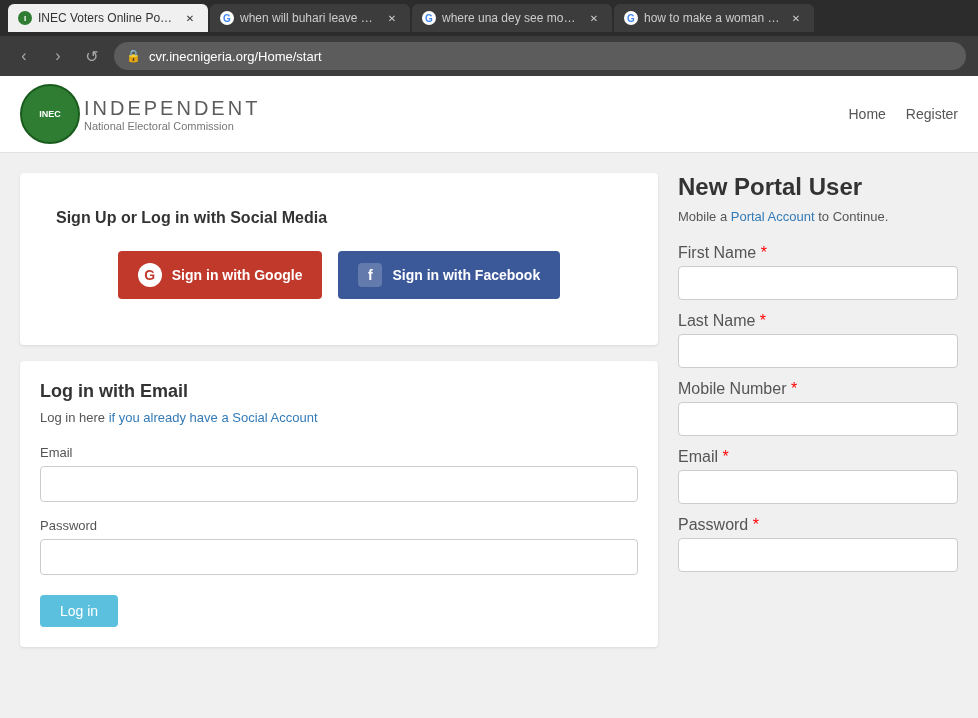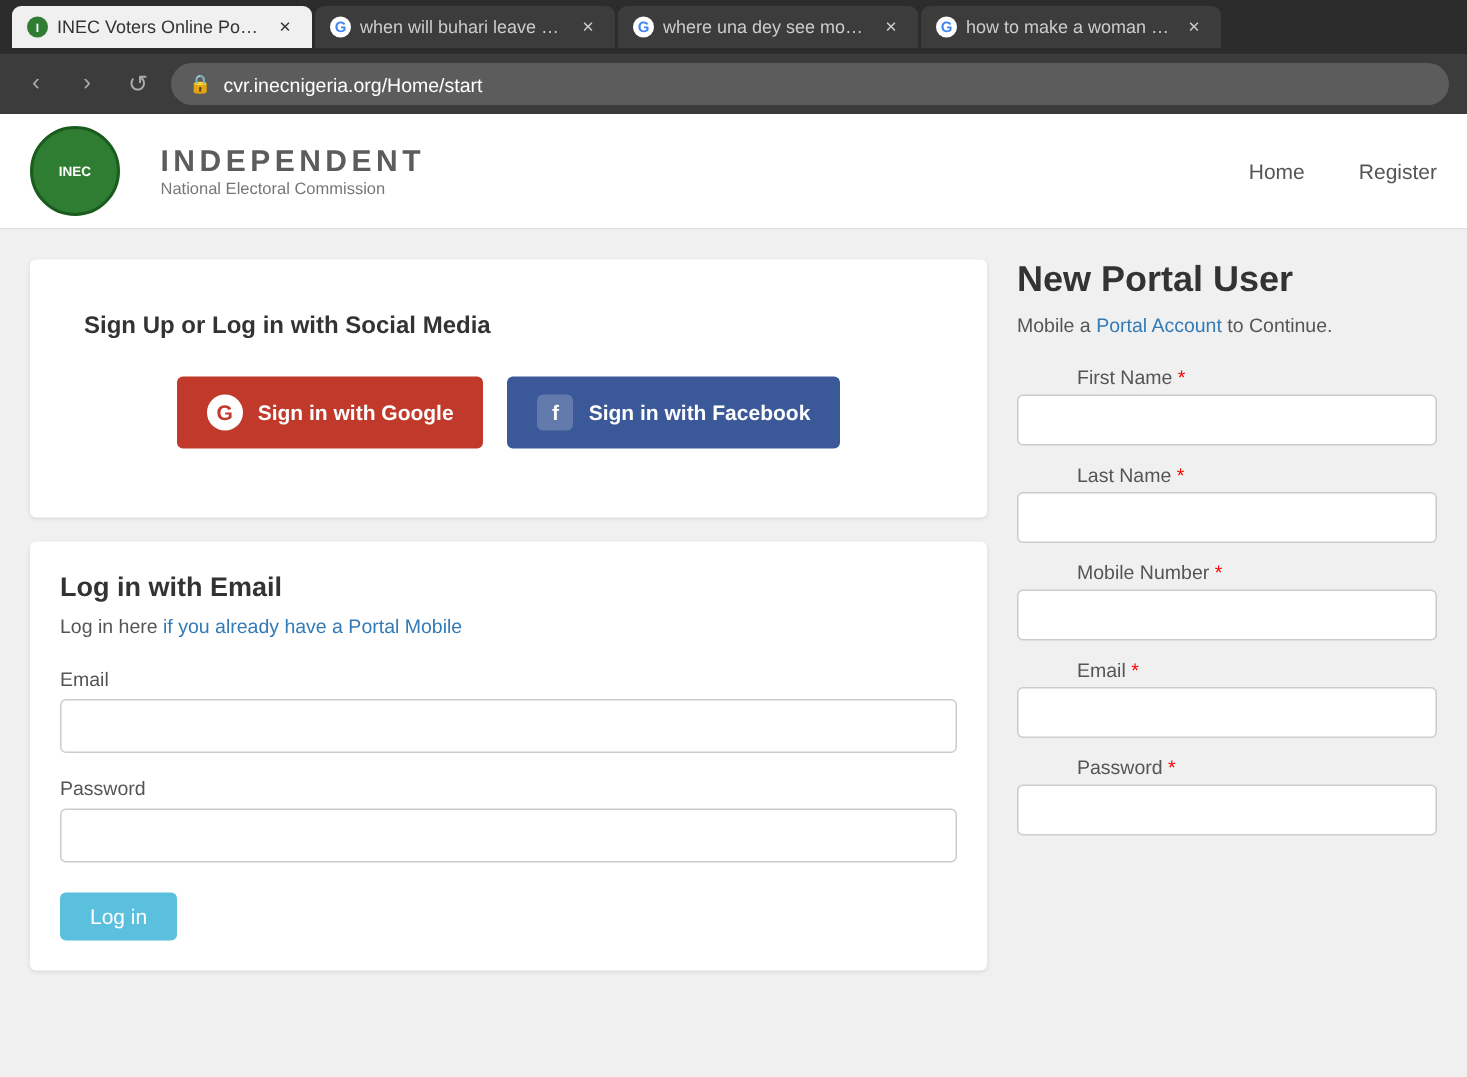--- a/index.html
+++ b/index.html
@@ -106,51 +106,51 @@
       background: #fff;
       display: flex;
       align-items: center;
       padding: 8px 20px;
       border-bottom: 1px solid #e0e0e0;
       justify-content: space-between;
     }
     .navbar-brand {
       display: flex;
       align-items: center;
-      gap: 27px;
+      gap: 4px;
     }
     .logo-circle {
       width: 60px;
       height: 60px;
       border-radius: 50%;
       background: #2e7d32;
       display: flex;
       align-items: center;
       justify-content: center;
       color: white;
       font-size: 9px;
       font-weight: bold;
       text-align: center;
       flex-shrink: 0;
       border: 2px solid #1a5c1e;
     }
     .logo-text h2 {
       font-size: 20px;
-      font-weight: 700;
+      font-weight: 400;
       letter-spacing: 3px;
       color: #5c5c5c;
       text-transform: uppercase;
     }
     .logo-text p {
       font-size: 11px;
       color: #777;
     }
     .navbar-links {
       display: flex;
-      gap: 36px;
+      gap: 20px;
     }
     .navbar-links a {
       color: #555;
       text-decoration: none;
       font-size: 14px;
     }
 
     
     .main-content {
       display: flex;
@@ -305,24 +305,23 @@
     }
     .new-user-panel .create-text a {
       color: #337ab7;
       text-decoration: none;
     }
     .form-group-right {
       margin-bottom: 12px;
     }
     .form-group-right label {
       display: block;
-      font-size: 13px;
+      font-size: 16px;
       color: #555;
       margin-bottom: 4px;
-      margin-left: 40px;
     }
     .form-group-right label .required {
       color: red;
     }
     .form-group-right input {
       width: 100%;
       height: 34px;
       border: 1px solid #ccc;
       border-radius: 4px;
       padding: 0 10px;
@@ -425,21 +424,21 @@
               <span>f</span>
             </div>
             <span>Sign in with Facebook</span>
           </button>
         </div>
       </div>
 
       <div class="email-card">
         <h3>Log in with Email</h3>
         <p class="subtitle">
-          <span>Log in here </span><a href="#">if you already have a Portal Mobile</a>
+          <span>Log in here </span><a href="#">if you already have a Social Account</a>
         </p>
         <div class="form-group">
           <label>Email</label>
           <input type="email" style="">
         </div>
         <div class="form-group">
           <label>Password</label>
           <input type="password" style="">
         </div>
         <button class="btn-login">Log in</button>

